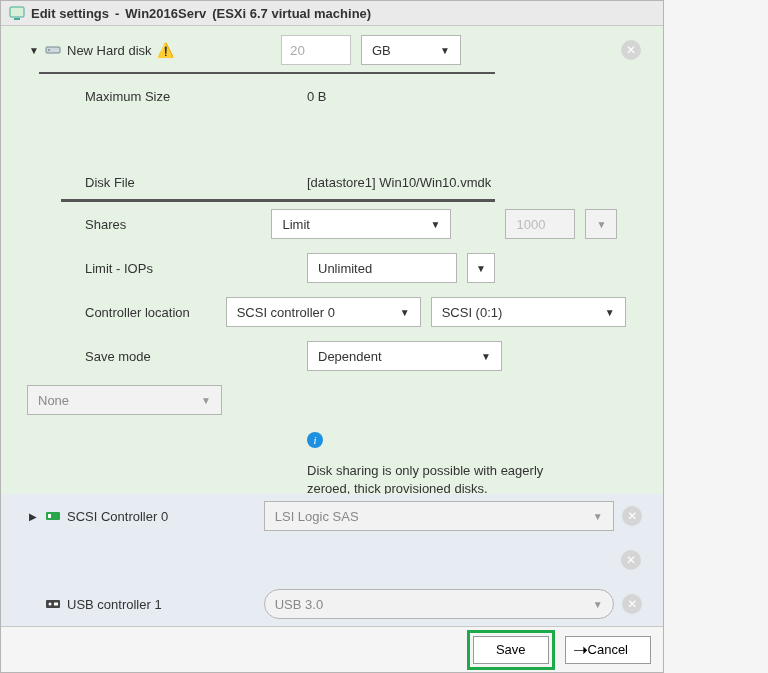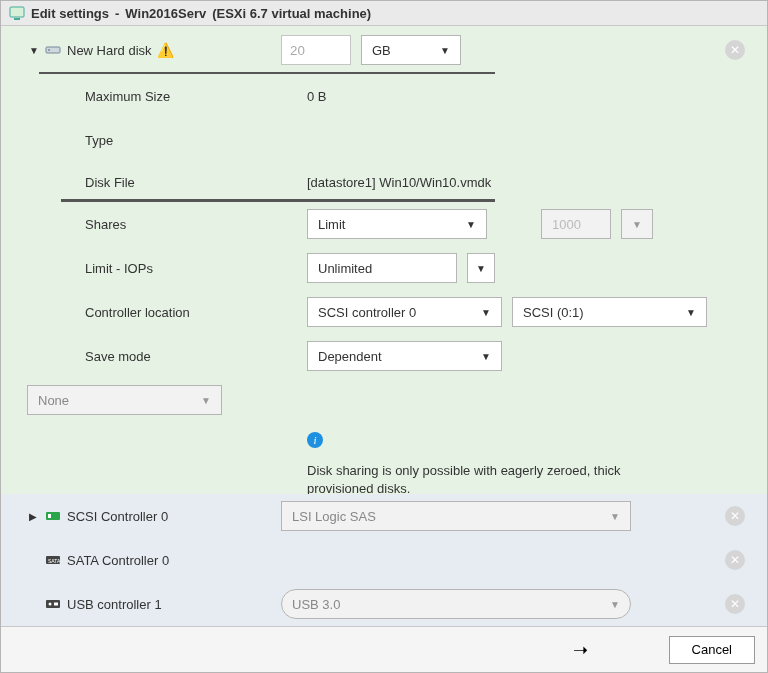--- a/index.html
+++ b/index.html
@@ -6,21 +6,21 @@
   body {
     font-family: Arial, Helvetica, sans-serif;
     font-size: 13px;
     color: #333;
     background: #f5f5f5;
     width: 768px;
     height: 673px;
     overflow: hidden;
   }
   .dialog {
-    width: 768px;
+    width: 664px;
     height: 673px;
     background: #15803d;
     border: 1px solid #b5b5b5;
     display: flex;
     flex-direction: column;
   }
   .title-bar {
     background: #eaeaea;
     border-bottom: 1px solid #c8c8c8;
     padding: 4px 8px;
@@ -231,23 +231,20 @@
       <div class="label-col">
           <span>Maximum Size</span>
         </div>
       <div class="value-col">
           <span class="text-value">0 B</span>
         </div>
       <div class="remove-col"></div>
     </div>
 
     <div class="row highlight subrow">
-      <div class="label-col">
-          <span>Type</span>
-        </div>
       <div class="remove-col"></div>
     </div>
 
     <div class="row highlight subrow" style="min-height:40px;">
       <div class="label-col">
           <span>Disk File</span>
         </div>
       <div class="value-col">
           <span class="text-value">[datastore1] Win10/Win10.vmdk</span>
         </div>
@@ -352,30 +349,20 @@
       <div class="value-col">
         <div class="select disabled" style="min-width:350px;">
           <span>LSI Logic SAS</span>
           <span class="caret">▼</span>
         </div>
       </div>
       <div class="remove-col"><span class="remove-btn">✕</span></div>
     </div>
 
     <div class="row neutral">
-      <div class="first-label-col">
-        <span class="expand-caret"></span>
-        <span class="device-icon">
-          <svg viewBox="0 0 16 14">
-              <rect x="1" y="3" width="14" height="8" rx="1" fill="#444"></rect>
-              <text x="3" y="10" font-size="5" fill="#fff">SATA</text>
-            </svg>
-        </span>
-        <span>SATA Controller 0</span>
-      </div>
       <div class="value-col"></div>
       <div class="remove-col"><span class="remove-btn">✕</span></div>
     </div>
 
     <div class="row neutral">
       <div class="first-label-col">
         <span class="expand-caret"></span>
         <span class="device-icon">
           <svg viewBox="0 0 16 14">
               <rect x="1" y="3" width="14" height="8" rx="1" fill="#444"></rect>
@@ -391,16 +378,19 @@
           <span class="caret">▼</span>
         </div>
       </div>
       <div class="remove-col"><span class="remove-btn">✕</span></div>
     </div>
 
   </div>
 
   <div class="footer">
     <span class="arrow-ind">➝</span>
+    <span class="save-hl">
+      <button class="btn">Save</button>
+    </span>
     <button class="btn">Cancel</button>
   </div>
 
 </div>
 
 </body></html>

